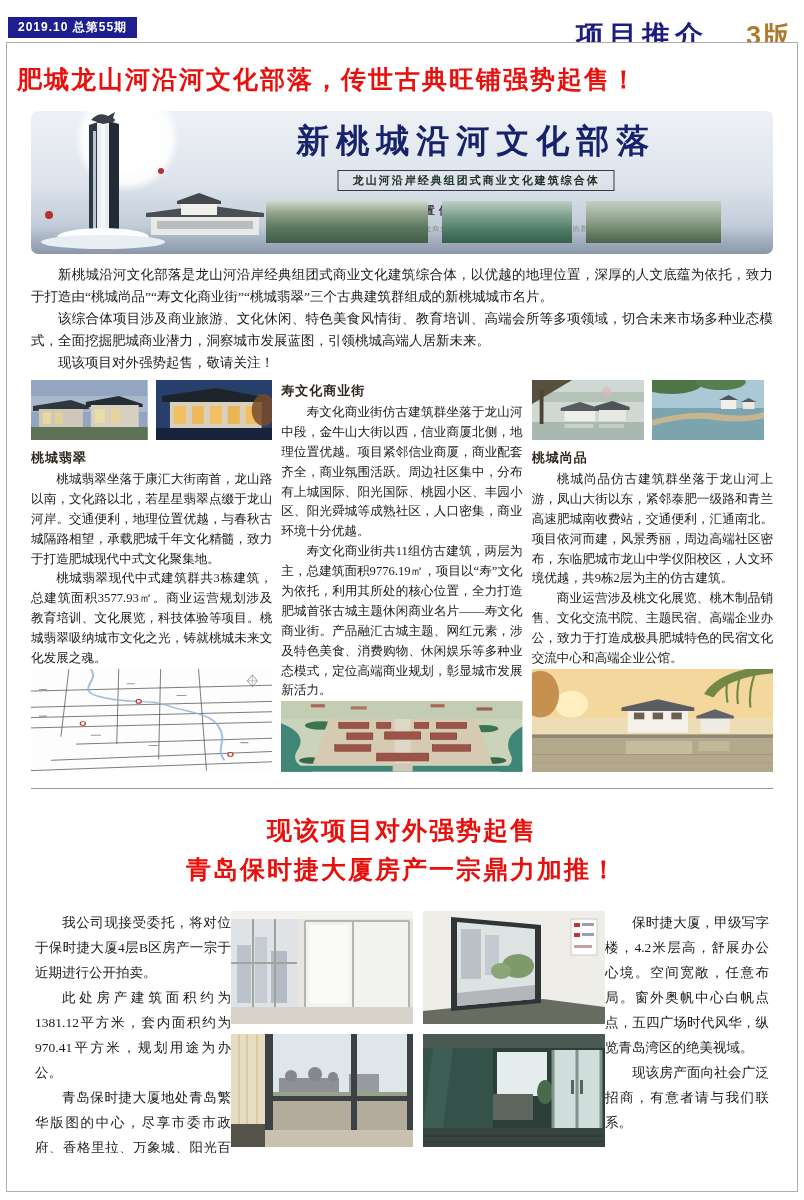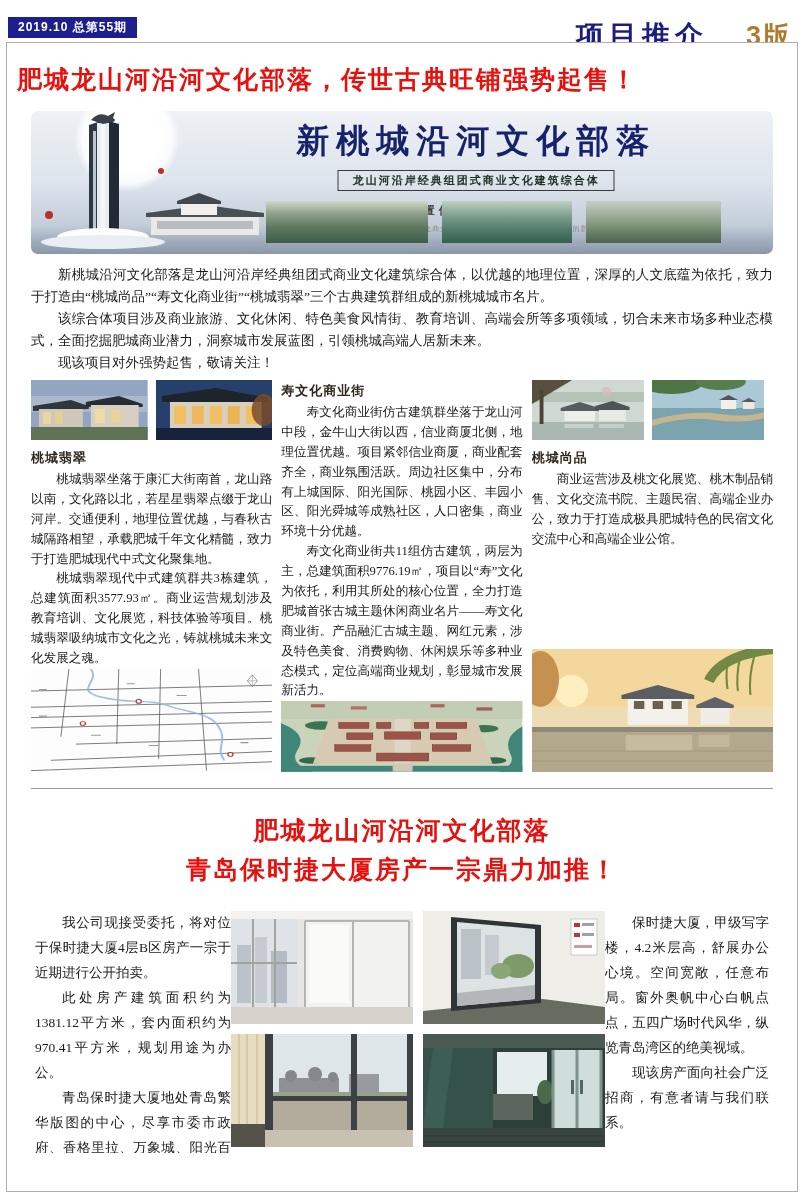--- a/index.html
+++ b/index.html
@@ -237,20 +237,21 @@
             <ellipse cx="72" cy="2" rx="26" ry="8" fill="#577e4f"></ellipse>
             <rect y="28" width="117" height="32" fill="#7ba4ae"></rect>
             <rect x="72" y="20" width="16" height="9" fill="#f0efe8"></rect>
             <polygon points="70,20 80,15 90,20" fill="#4f555a"></polygon>
             <rect x="95" y="22" width="12" height="7" fill="#ece9e0"></rect>
             <polygon points="93,22 101,18 109,22" fill="#555b60"></polygon>
             <path d="M0,40 Q40,30 70,34 Q100,38 117,32 L117,38 Q95,44 65,40 Q35,36 0,46 Z" fill="#c6b690"></path>
           </svg>
         </div>
         <h3>桃城尚品</h3>
+        <p>桃城尚品仿古建筑群坐落于龙山河上游，凤山大街以东，紧邻泰肥一级路和青兰高速肥城南收费站，交通便利，汇通南北。项目依河而建，风景秀丽，周边高端社区密布，东临肥城市龙山中学仪阳校区，人文环境优越，共9栋2层为主的仿古建筑。</p>
         <p>商业运营涉及桃文化展览、桃木制品销售、文化交流书院、主题民宿、高端企业办公，致力于打造成极具肥城特色的民宿文化交流中心和高端企业公馆。</p>
         <svg class="bottom-img" width="100%" height="123" viewBox="0 0 232 123" preserveAspectRatio="none">
           <rect width="232" height="123" fill="#eedcb4"></rect>
           <rect width="232" height="58" fill="#f4d79c"></rect>
           <circle cx="38" cy="42" r="16" fill="#ffefc0"></circle>
           <ellipse cx="8" cy="30" rx="18" ry="28" fill="#c08848" opacity="0.9"></ellipse>
           <path d="M232,0 Q182,6 170,32" stroke="#5d7a36" stroke-width="10" fill="none" opacity="0.85"></path>
           <path d="M200,8 q-4,20 -2,34 M214,6 q-6,22 -4,40 M188,12 q-2,16 0,28" stroke="#6c8a40" stroke-width="2" fill="none"></path>
           <rect x="92" y="46" width="58" height="30" fill="#f4f1ea"></rect>
           <polygon points="86,46 121,36 156,46 156,50 86,50" fill="#5a5e63"></polygon>
@@ -264,21 +265,21 @@
           <rect x="90" y="86" width="64" height="16" fill="#cec3a4" opacity="0.7"></rect>
           <rect x="160" y="86" width="30" height="12" fill="#c9bd9e" opacity="0.7"></rect>
           <path d="M0,102 H232 M0,112 H232" stroke="#a2977c" stroke-width="1"></path>
         </svg>
       </div>
     </div>
 
     <hr class="divider">
 
     <h2 class="headline2">
-      <span>肥城龙山河沿河文化部落</span><br>
+      <span>现该项目对外强势起售</span><br>
       <span>青岛保时捷大厦房产一宗鼎力加推！</span>
     </h2>
 
     <div class="bottom-row">
 
       <div class="bcol-left">
         <p>我公司现接受委托，将对位于保时捷大厦4层B区房产一宗于近期进行公开拍卖。</p>
         <p>此处房产建筑面积约为1381.12平方米，套内面积约为970.41平方米，规划用途为办公。</p>
         <p>青岛保时捷大厦地处青岛繁华版图的中心，尽享市委市政府、香格里拉、万象城、阳光百货、音乐广场、五四广场等市政商业配套。M2、M3地铁交汇，交通出行便利。</p>
       </div>

